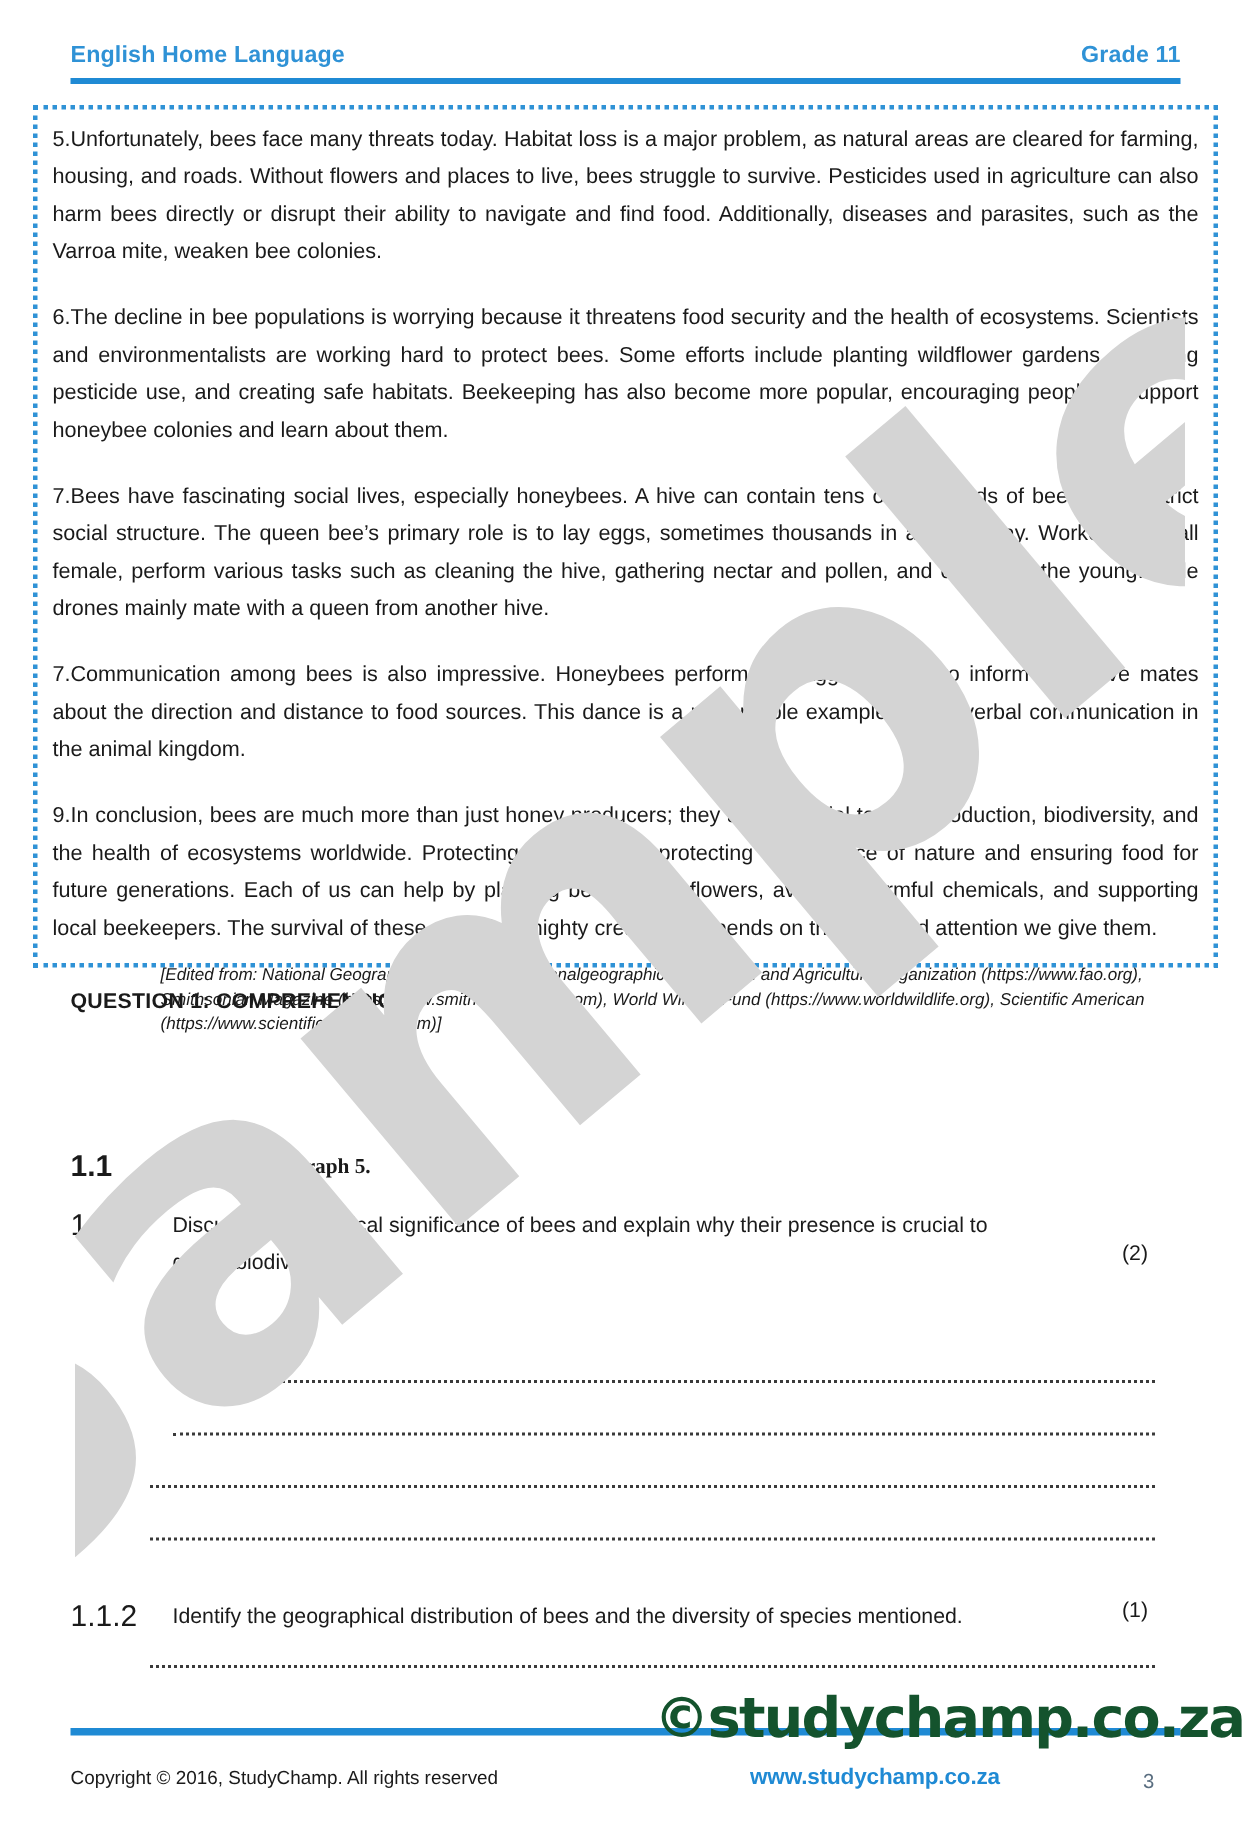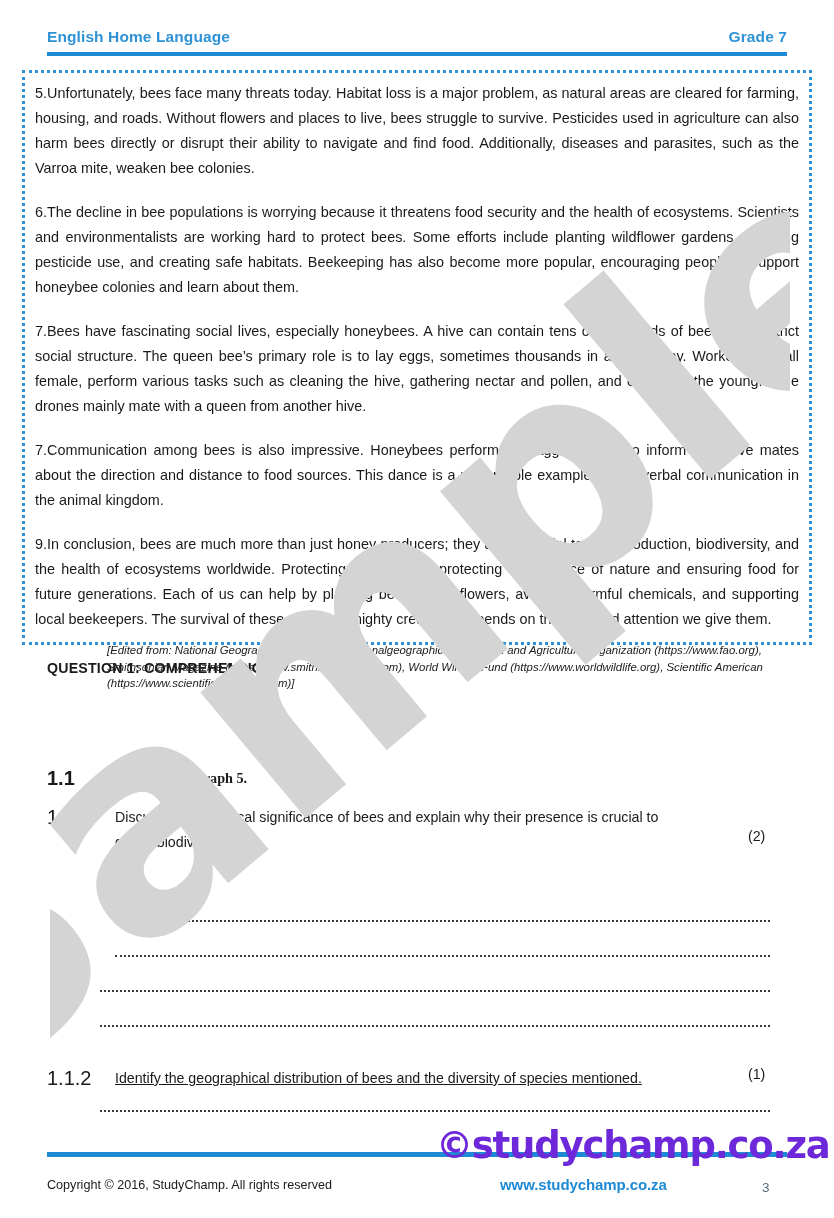--- a/index.html
+++ b/index.html
@@ -115,21 +115,21 @@
   .q-text {
     display: block;
     margin-left: 68px;
     margin-right: 90px;
   }
   .q-text.bold { font-weight: bold; font-family: Liberation Serif, serif; }
 
   
   #row-1-1   { top: 766px; }
   #row-1-1-1 { top: 805px; }
-  #row-1-1-2 { top: 1066px; text-decoration: underline; }
+  #row-1-1-2 { top: 1066px; }
 
   .marks-1-1-1 {
     position: absolute;
     top: 828px;
     left: 748px;
     font-size: 14.2px;
   }
   .marks-1-1-2 {
     position: absolute;
     top: 1066px;
@@ -199,36 +199,36 @@
     font-weight: bold;
     font-size: 300px;
     fill: #d4d4d4;
   }
   .wm-footer {
     position: absolute;
     top: 1124px;
     left: 436px;
     font-size: 37px;
     font-weight: bold;
-    color: #6d28d9;
+    color: #14532d;
     letter-spacing: -1.2px;
     z-index: 4;
     pointer-events: none;
     white-space: nowrap;
     font-family: "DejaVu Sans", sans-serif;
   }
 </style>
 </head>
 <body>
 
 <div class="page">
 
   <div class="header">
     <span class="header-title">English Home Language</span>
-    <span class="header-grade">Grade 7</span>
+    <span class="header-grade">Grade 11</span>
   </div>
   <div class="header-rule"></div>
 
   <div class="passage-box">
     <p class="para">5.Unfortunately, bees face many threats today. Habitat loss is a major problem, as natural areas are cleared for farming, housing, and roads. Without flowers and places to live, bees struggle to survive. Pesticides used in agriculture can also harm bees directly or disrupt their ability to navigate and find food. Additionally, diseases and parasites, such as the Varroa mite, weaken bee colonies.</p>
     <p class="para">6.The decline in bee populations is worrying because it threatens food security and the health of ecosystems. Scientists and environmentalists are working hard to protect bees. Some efforts include planting wildflower gardens, reducing pesticide use, and creating safe habitats. Beekeeping has also become more popular, encouraging people to support honeybee colonies and learn about them.</p>
     <p class="para">7.Bees have fascinating social lives, especially honeybees. A hive can contain tens of thousands of bees with a strict social structure. The queen bee’s primary role is to lay eggs, sometimes thousands in a single day. Worker bees, all female, perform various tasks such as cleaning the hive, gathering nectar and pollen, and caring for the young. Male drones mainly mate with a queen from another hive.</p>
     <p class="para">7.Communication among bees is also impressive. Honeybees perform a "waggle dance" to inform their hive mates about the direction and distance to food sources. This dance is a remarkable example of non-verbal communication in the animal kingdom.</p>
     <p class="para">9.In conclusion, bees are much more than just honey producers; they are essential to food production, biodiversity, and the health of ecosystems worldwide. Protecting bees means protecting the balance of nature and ensuring food for future generations. Each of us can help by planting bee-friendly flowers, avoiding harmful chemicals, and supporting local beekeepers. The survival of these small but mighty creatures depends on the care and attention we give them.</p>
     <div class="citation">[Edited from: National Geographic (https://www.nationalgeographic.com), Food and Agriculture Organization (https://www.fao.org), Smithsonian Magazine (https://www.smithsonianmag.com), World Wildlife Fund (https://www.worldwildlife.org), Scientific American (https://www.scientificamerican.com)]</div>

